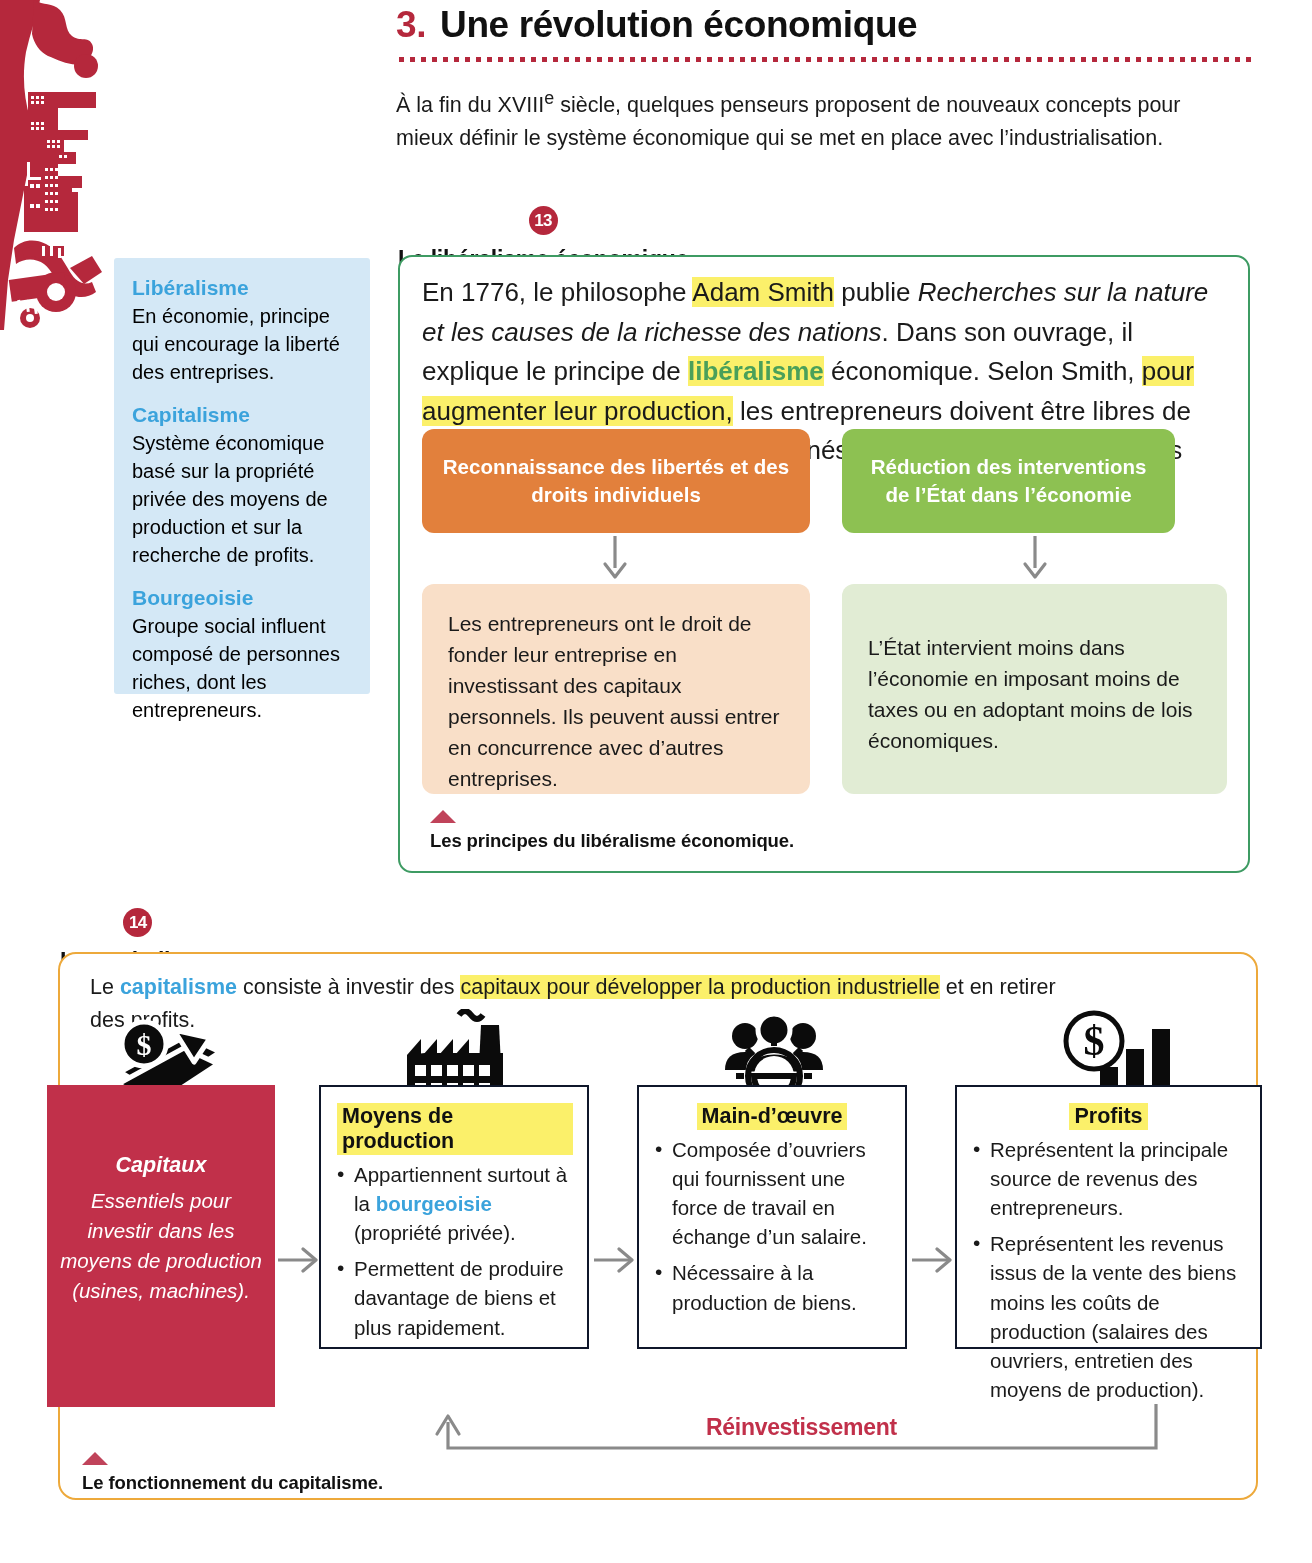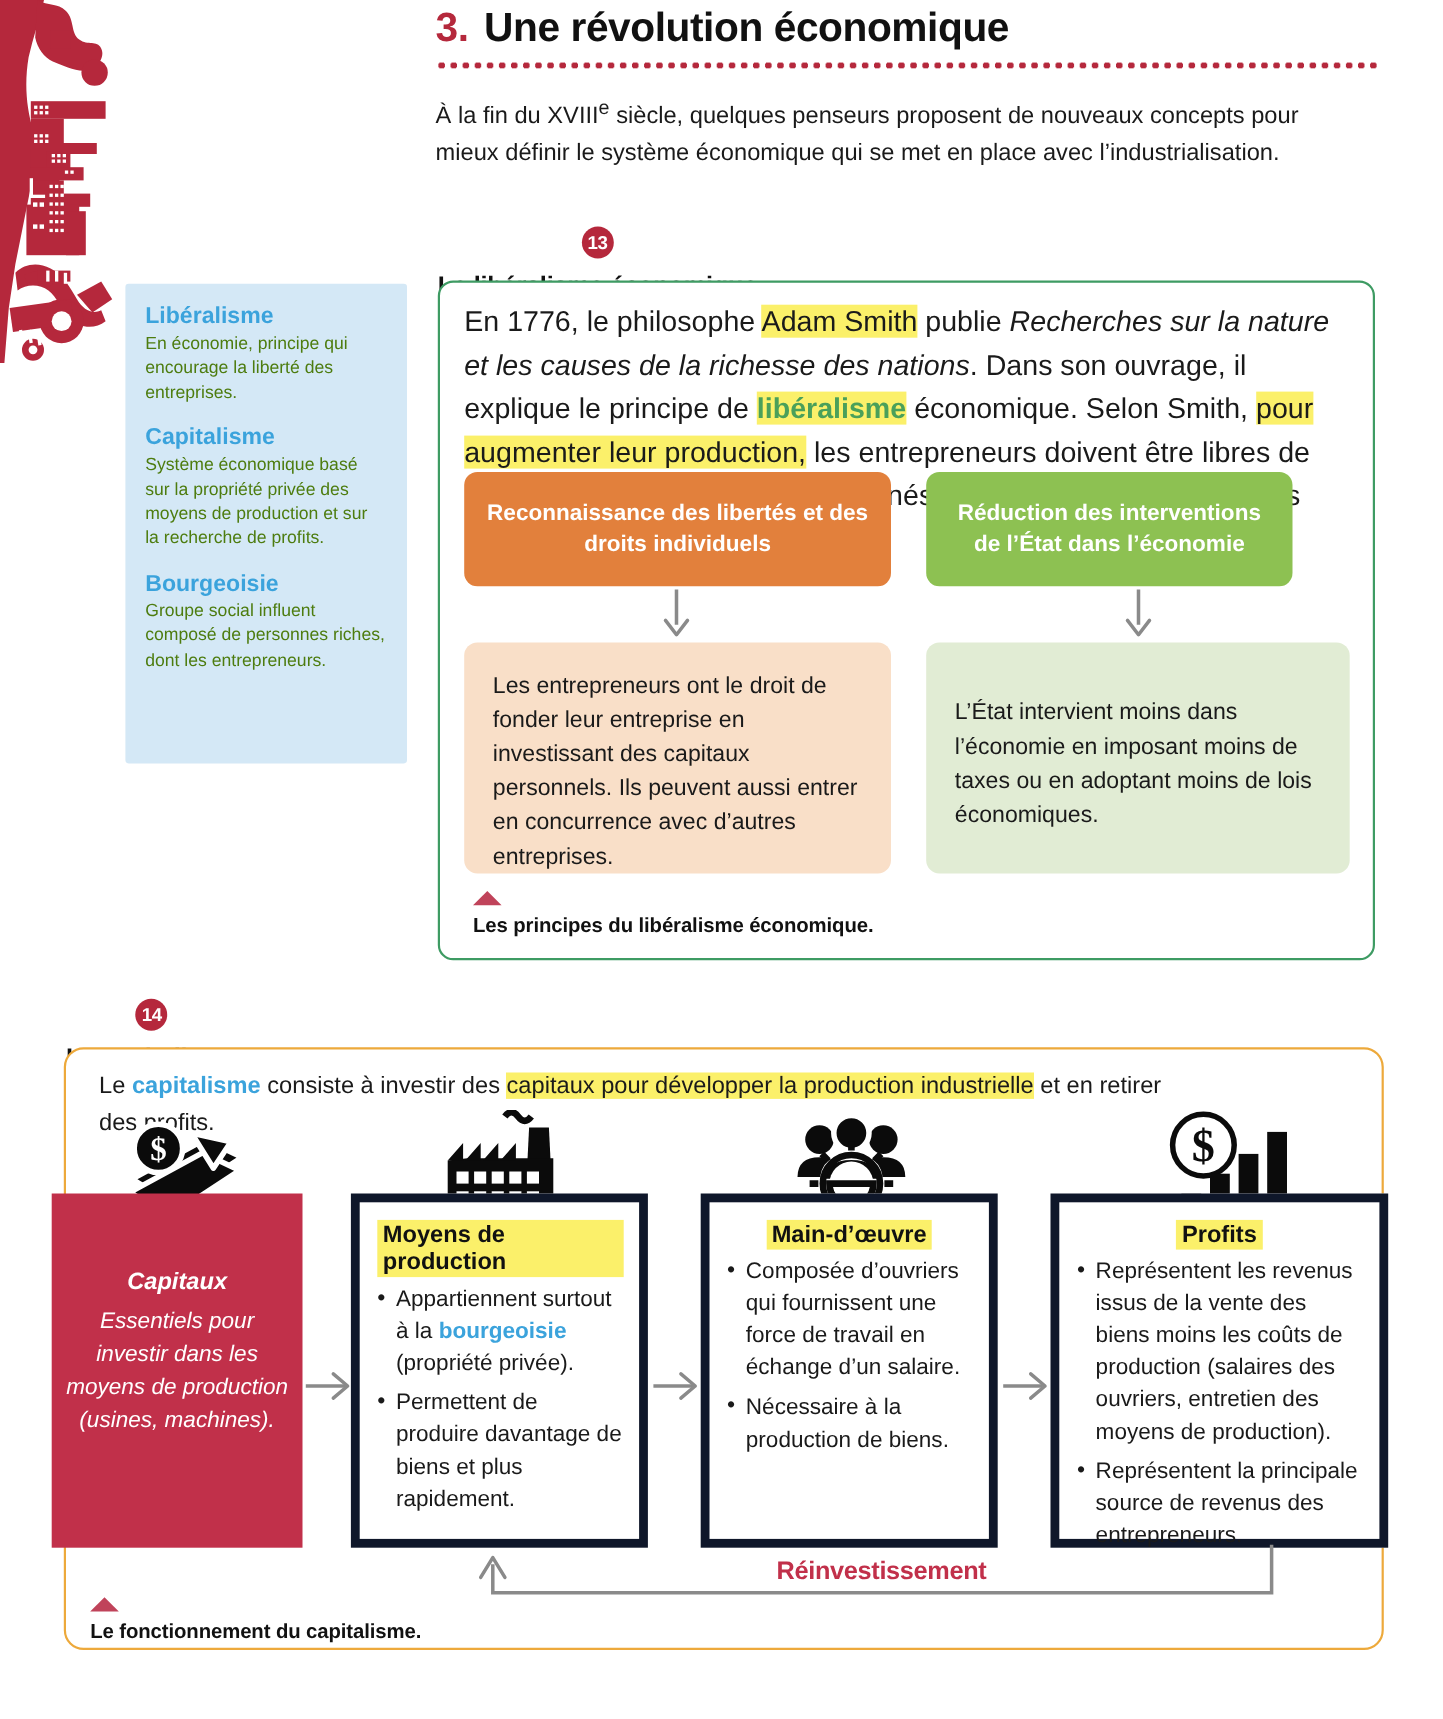--- a/index.html
+++ b/index.html
@@ -167,23 +167,23 @@
     border-radius: 3px;
     padding: 18px 20px 0 18px;
   }
   .gl-term {
     color: #3BA3DC;
     font-weight: bold;
     font-size: 21px;
     margin-bottom: 2px;
   }
   .gl-def {
-    font-size: 16px;
+    font-size: 20px;
     line-height: 1.4;
-    color: #4d7c0f;
+    color: #000000;
     margin-bottom: 17px;
   }
 
   
   #doc14-label { position: absolute; left: 60px; top: 908px; }
 
   #doc14-card {
     position: absolute;
     left: 58px; top: 952px;
     width: 1200px; height: 548px;
@@ -218,22 +218,22 @@
     margin-bottom: 8px;
   }
   #capitaux-box .txt {
     font-size: 20.5px;
     line-height: 1.46;
   }
 
   .flow-box {
     position: absolute;
     top: 131px;
-    height: 322px;
-    border: 8px solid #0f172a;
+    height: 264px;
+    border: 2px solid #0f172a;
     background: #ffffff;
     padding: 16px 14px 0 14px;
   }
   #box-moyens  { left: 259px; width: 270px; }
   #box-main    { left: 577px; width: 270px; }
   #box-profits { left: 895px; width: 307px; }
 
   .flow-head {
     font-size: 21.5px;
     font-weight: bold;
@@ -526,22 +526,22 @@
       <li>Composée d’ouvriers qui fournissent une force de travail en échange d’un salaire.</li>
       <li>Nécessaire à la production de biens.</li>
     </ul>
   </div>
 
   <div class="flow-box" id="box-profits">
     <div class="head-wrap">
       <span class="flow-head">Profits</span>
     </div>
     <ul class="flow-ul">
+      <li>Représentent la principale source de revenus des entrepreneurs.</li>
       <li>Représentent les revenus issus de la vente des biens moins les coûts de production (salaires des ouvriers, entretien des moyens de production).</li>
-      <li>Représentent la principale source de revenus des entrepreneurs.</li>
     </ul>
   </div>
 
   <svg class="side-arrow" id="sarr-1" viewBox="0 0 44 36">
     <path d="M2,18 L38,18" stroke="#8A8A8A" stroke-width="3.2" fill="none"></path>
     <path d="M27,7 L40,18 L27,29" stroke="#8A8A8A" stroke-width="3.2" fill="none" stroke-linecap="round" stroke-linejoin="round"></path>
   </svg>
   <svg class="side-arrow" id="sarr-2" viewBox="0 0 44 36">
     <path d="M2,18 L38,18" stroke="#8A8A8A" stroke-width="3.2" fill="none"></path>
     <path d="M27,7 L40,18 L27,29" stroke="#8A8A8A" stroke-width="3.2" fill="none" stroke-linecap="round" stroke-linejoin="round"></path>

